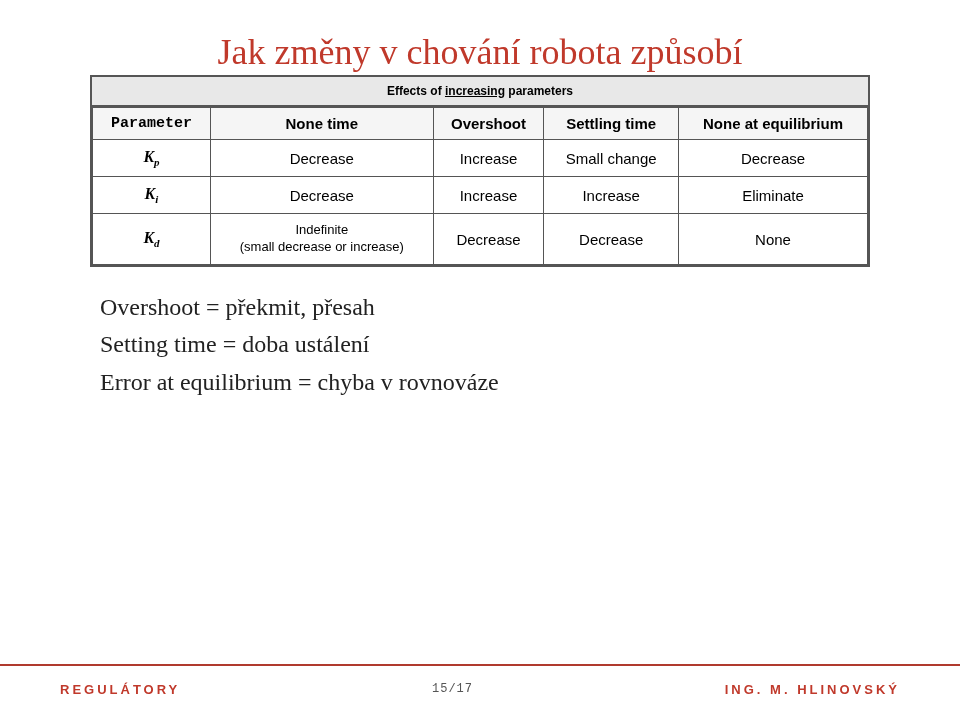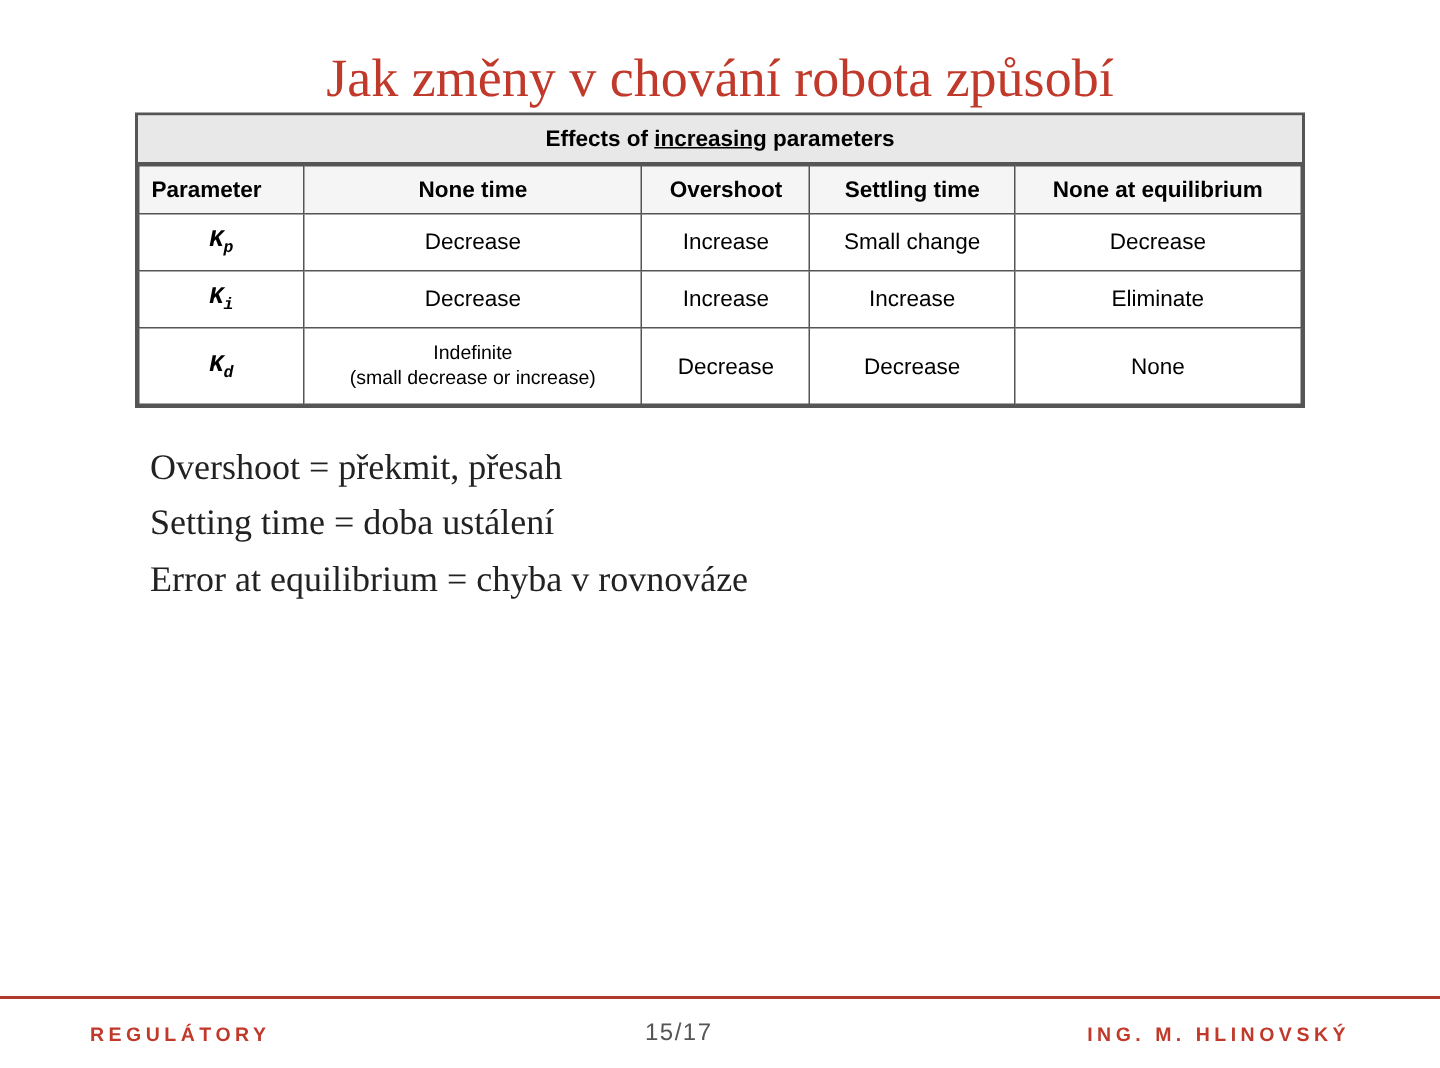--- a/index.html
+++ b/index.html
@@ -38,21 +38,21 @@
     .table-wrapper {
       border: 2px solid #555;
       width: 780px;
       margin-bottom: 22px;
     }
 
     .table-title-row {
       background: #e8e8e8;
       text-align: center;
       padding: 7px 10px;
-      font-size: 15px;
+      font-size: 12px;
       font-weight: bold;
       border-bottom: 2px solid #555;
       font-family: Arial, sans-serif;
     }
 
     .table-title-row span.underline {
       text-decoration: underline;
     }
 
     table {
@@ -65,33 +65,34 @@
     table thead tr th {
       border: 1px solid #555;
       padding: 7px 8px;
       font-weight: bold;
       background: #f5f5f5;
       text-align: center;
       vertical-align: middle;
     }
 
     table thead tr th:first-child {
-      text-align: left;
+      text-align: center;
+      font-family: Liberation Mono, monospace;
     }
 
     table tbody tr td {
       border: 1px solid #555;
       padding: 8px 10px;
       text-align: center;
       vertical-align: middle;
     }
 
     table tbody tr td:first-child {
       font-weight: bold;
-      font-family: Liberation Mono, monospace;
+      font-family: Liberation Serif, serif;
       font-style: italic;
       font-size: 16px;
     }
 
     table tbody tr td sub {
       font-size: 11px;
     }
 
     .notes-section {
       width: 780px;
@@ -119,22 +120,22 @@
     .footer-left {
       font-family: Arial, sans-serif;
       font-size: 13px;
       font-weight: bold;
       letter-spacing: 3px;
       color: #c0392b;
       text-transform: uppercase;
     }
 
     .footer-center {
-      font-family: Liberation Sans, sans-serif;
-      font-size: 16px;
+      font-family: Liberation Mono, monospace;
+      font-size: 12px;
       color: #555;
       letter-spacing: 1px;
     }
 
     .footer-right {
       font-family: Arial, sans-serif;
       font-size: 13px;
       font-weight: bold;
       letter-spacing: 3px;
       color: #c0392b;

